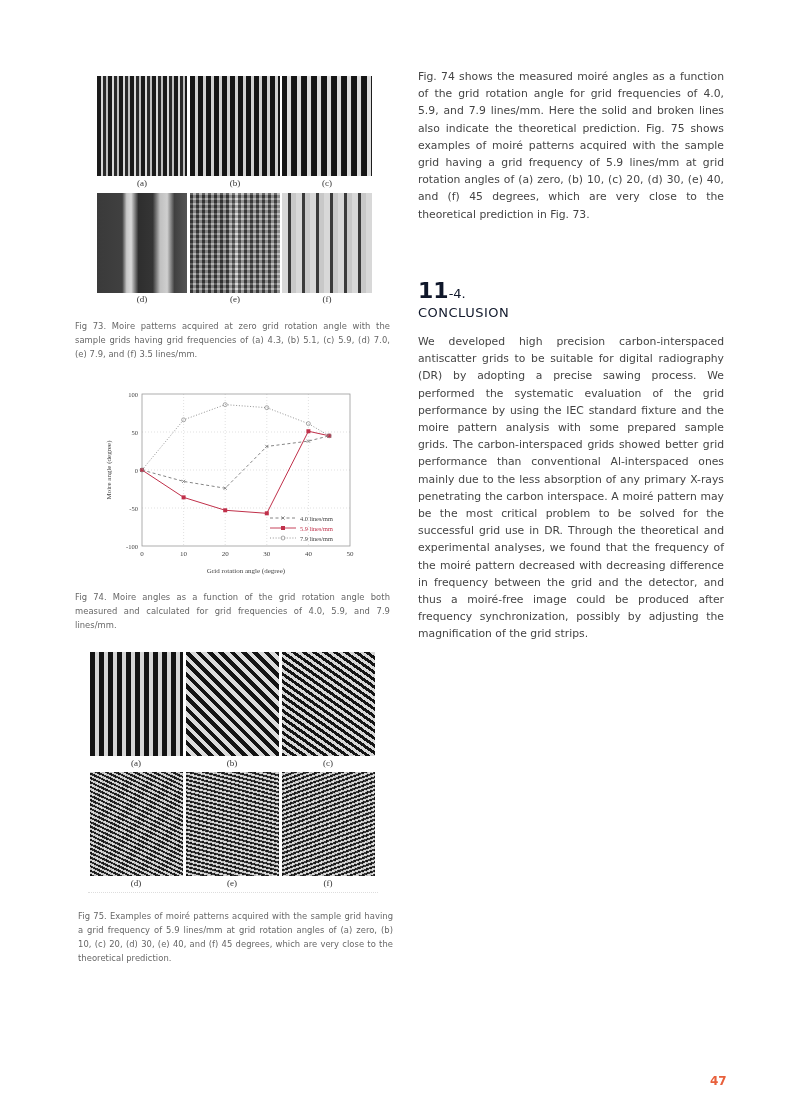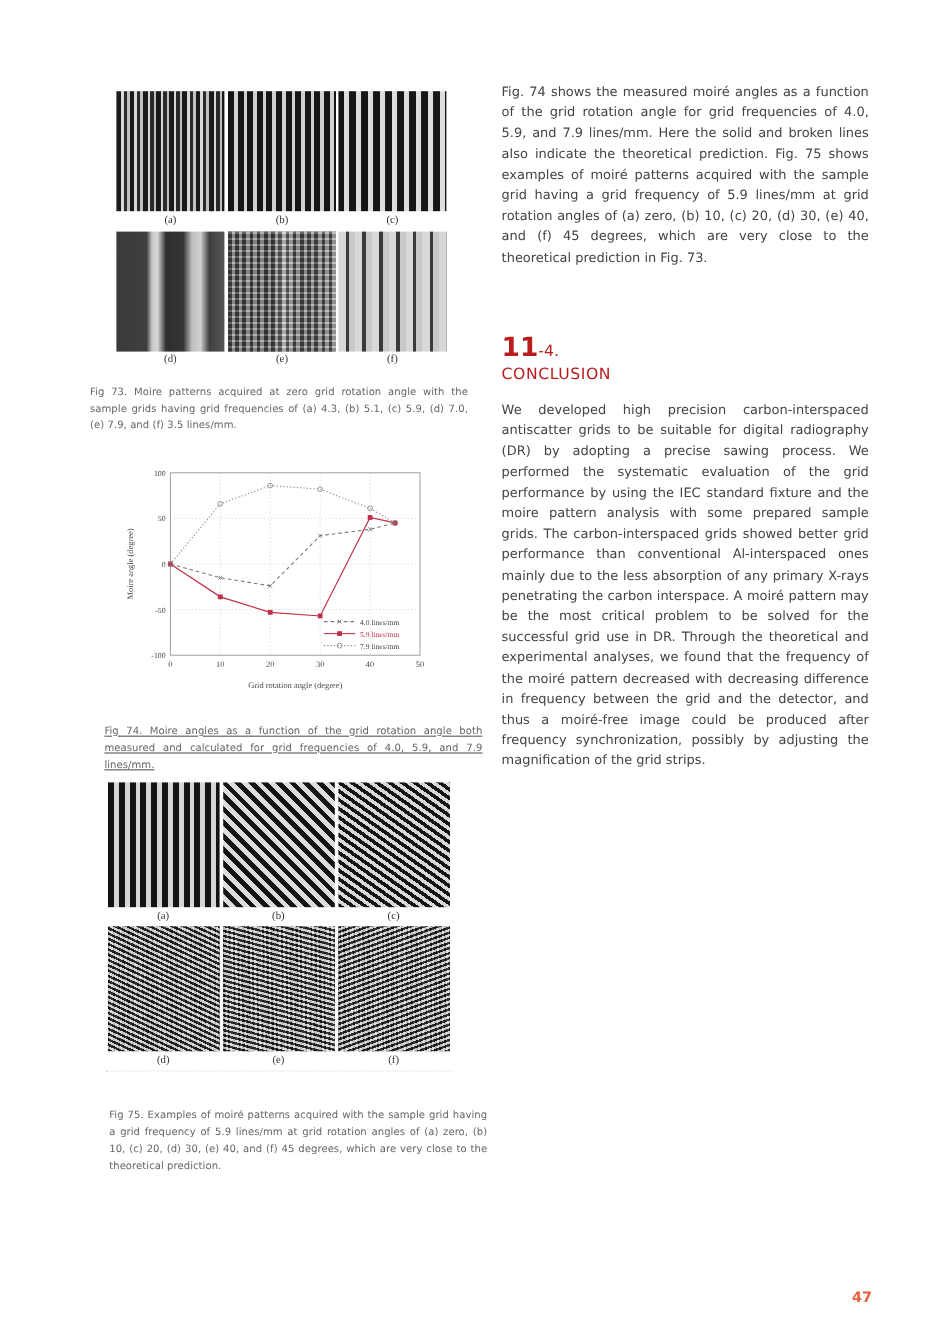--- a/index.html
+++ b/index.html
@@ -4,21 +4,21 @@
 <style>
   html, body { margin:0; padding:0; background:#ffffff; }
   body { width:788px; height:1103px; position:relative; overflow:hidden;
          font-family:"DejaVu Sans", sans-serif; color:#555; }
   .abs { position:absolute; }
   
   .img-tile { position:absolute; overflow:hidden; background:#888; }
   .sublabel { position:absolute; font-family:"Liberation Serif", serif; font-size:9px; color:#333; text-align:center; width:40px; }
   .caption { position:absolute; font-size:8.4px; line-height:14px; color:#666; text-align:justify; letter-spacing:0.05px; }
   .body-text { position:absolute; font-size:10.8px; line-height:17.2px; color:#444; text-align:justify; text-align-last:left; }
-  .section-num { position:absolute; color:#b91c1c; font-family:"DejaVu Sans", sans-serif; }
+  .section-num { position:absolute; color:#0f172a; font-family:"DejaVu Sans", sans-serif; }
   .page-num { position:absolute; color:#e8603c; font-family:"DejaVu Sans", sans-serif; font-weight:bold; font-size:12px; }
 
   
   .v-fine  { background: repeating-linear-gradient(90deg, #1a1a1a 0 4px, #d8d8d8 4px 6px, #2a2a2a 6px 9px, #bfbfbf 9px 11px); }
   .v-med   { background: repeating-linear-gradient(90deg, #151515 0 5px, #d0d0d0 5px 8px); }
   .v-coarse{ background: repeating-linear-gradient(90deg, #151515 0 5px, #dddddd 5px 9px, #1c1c1c 9px 10px); }
   .moire-d { background: linear-gradient(90deg, #3a3a3a 0%, #404040 28%, #c8c8c8 33%, #d8d8d8 38%, #2e2e2e 46%, #353535 62%, #c0c0c0 70%, #cfcfcf 78%, #404040 86%, #555 100%); }
   .moire-e { background:
       repeating-linear-gradient(90deg, rgba(0,0,0,0.35) 0 3px, rgba(255,255,255,0.3) 3px 6px),
       repeating-linear-gradient(0deg, rgba(0,0,0,0.3) 0 3px, rgba(255,255,255,0.25) 3px 5px),
@@ -146,39 +146,39 @@
       </g>
       <g>
         <line x1="170" x2="196" y1="153" y2="153" stroke="#888888" stroke-width="0.9" stroke-dasharray="1,1.8"></line>
         <circle cx="183" cy="153" r="2" fill="none" stroke="#888888" stroke-width="0.7"></circle>
         <text x="200" y="155.5" font-size="6.3" fill="#444">7.9 lines/mm</text>
       </g>
     </g>
   <text x="146" y="188" font-size="7" fill="#444" text-anchor="middle">Grid rotation angle (degree)</text>
   <text x="0" y="0" font-size="7" fill="#444" text-anchor="middle" transform="translate(11,85) rotate(-90)">Moire angle (degree)</text>
 </svg>
-<p class="caption" style="left:75px;top:590px;width:315px;margin:12px;text-decoration:underline;">Fig 74. Moire angles as a function of the grid rotation angle both measured and calculated for grid frequencies of 4.0, 5.9, and 7.9 lines/mm.</p>
+<p class="caption" style="left:75px;top:590px;width:315px;margin:0;">Fig 74. Moire angles as a function of the grid rotation angle both measured and calculated for grid frequencies of 4.0, 5.9, and 7.9 lines/mm.</p>
 
 <div>
   <div class="img-tile diag-a" style="left:90px;top:652px;width:93px;height:104px;"></div>
   <div class="img-tile diag-b" style="left:186px;top:652px;width:93px;height:104px;"></div>
   <div class="img-tile diag-c" style="left:282px;top:652px;width:93px;height:104px;"></div>
   <span class="sublabel" style="left:116px;top:758px;">(a)</span>
   <span class="sublabel" style="left:212px;top:758px;">(b)</span>
   <span class="sublabel" style="left:308px;top:758px;">(c)</span>
 
   <div class="img-tile diag-d" style="left:90px;top:772px;width:93px;height:104px;"></div>
   <div class="img-tile diag-e" style="left:186px;top:772px;width:93px;height:104px;"></div>
   <div class="img-tile diag-f" style="left:282px;top:772px;width:93px;height:104px;"></div>
   <span class="sublabel" style="left:116px;top:878px;">(d)</span>
   <span class="sublabel" style="left:212px;top:878px;">(e)</span>
   <span class="sublabel" style="left:308px;top:878px;">(f)</span>
   <div class="abs" style="left:88px;top:892px;width:290px;border-top:1px dotted #ddd;"></div>
 </div>
-<p class="caption" style="left:75px;top:906px;width:315px;margin:16px;">Fig 75. Examples of moiré patterns acquired with the sample grid having a grid frequency of 5.9 lines/mm at grid rotation angles of (a) zero, (b) 10, (c) 20, (d) 30, (e) 40, and (f) 45 degrees, which are very close to the theoretical prediction.</p>
+<p class="caption" style="left:75px;top:906px;width:315px;margin:3px;">Fig 75. Examples of moiré patterns acquired with the sample grid having a grid frequency of 5.9 lines/mm at grid rotation angles of (a) zero, (b) 10, (c) 20, (d) 30, (e) 40, and (f) 45 degrees, which are very close to the theoretical prediction.</p>
 
 <p class="body-text" style="left:418px;top:68px;width:306px;margin:0;">Fig. 74 shows the measured moiré angles as a function of the grid rotation angle for grid frequencies of 4.0, 5.9, and 7.9 lines/mm. Here the solid and broken lines also indicate the theoretical prediction. Fig. 75 shows examples of moiré patterns acquired with the sample grid having a grid frequency of 5.9 lines/mm at grid rotation angles of (a) zero, (b) 10, (c) 20, (d) 30, (e) 40, and (f) 45 degrees, which are very close to the theoretical prediction in Fig. 73.</p>
 
 <div class="abs" style="left:418px;top:280px;">
   <div style="line-height:22px;">
     <span class="section-num" style="position:static;font-size:22px;font-weight:bold;">11</span><span class="section-num" style="position:static;font-size:13px;">-4.</span>
   </div>
   <div class="section-num" style="position:static;font-size:13px;font-weight:normal;letter-spacing:0.5px;line-height:16px;">CONCLUSION</div>
 </div>
 

